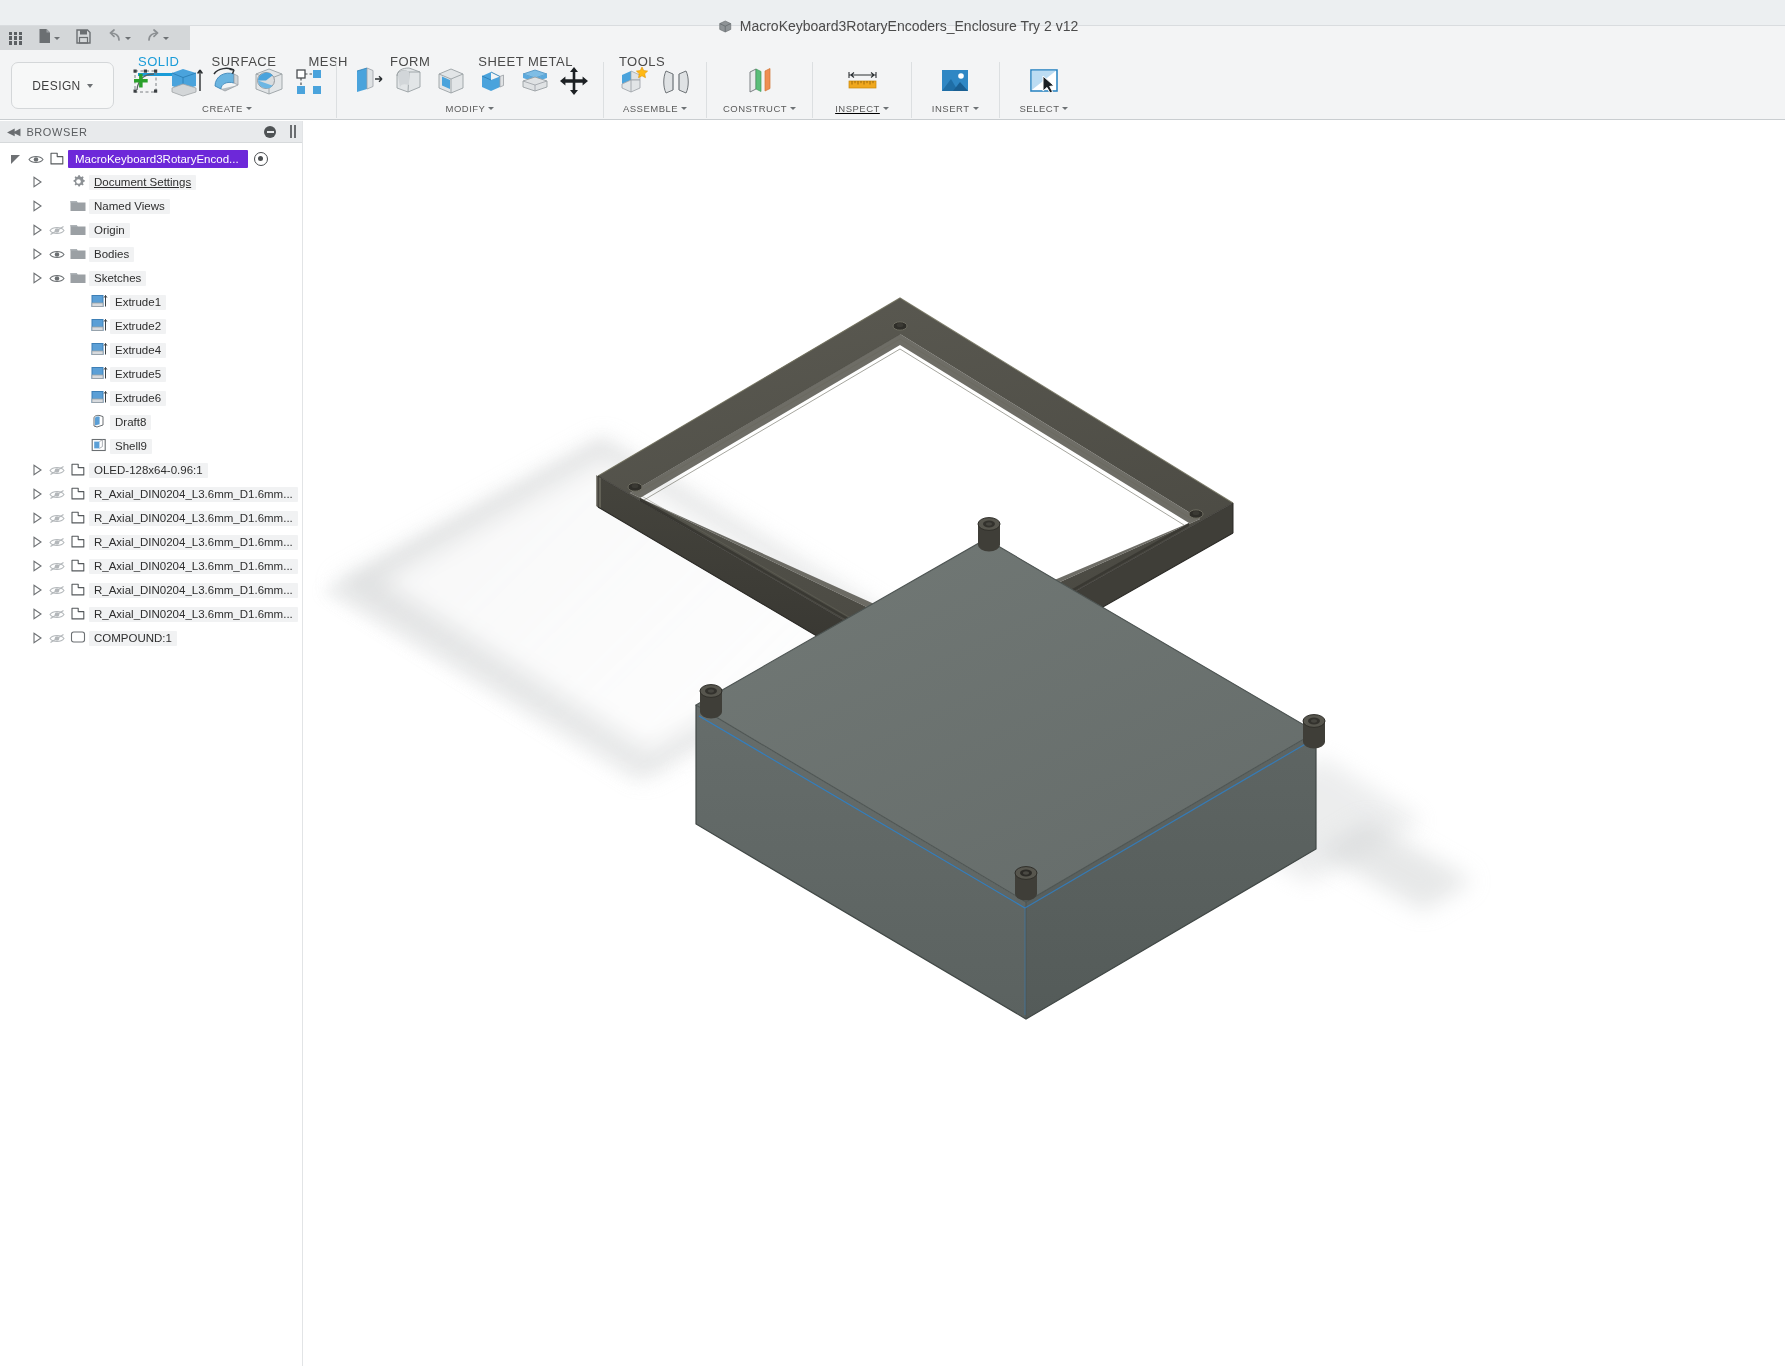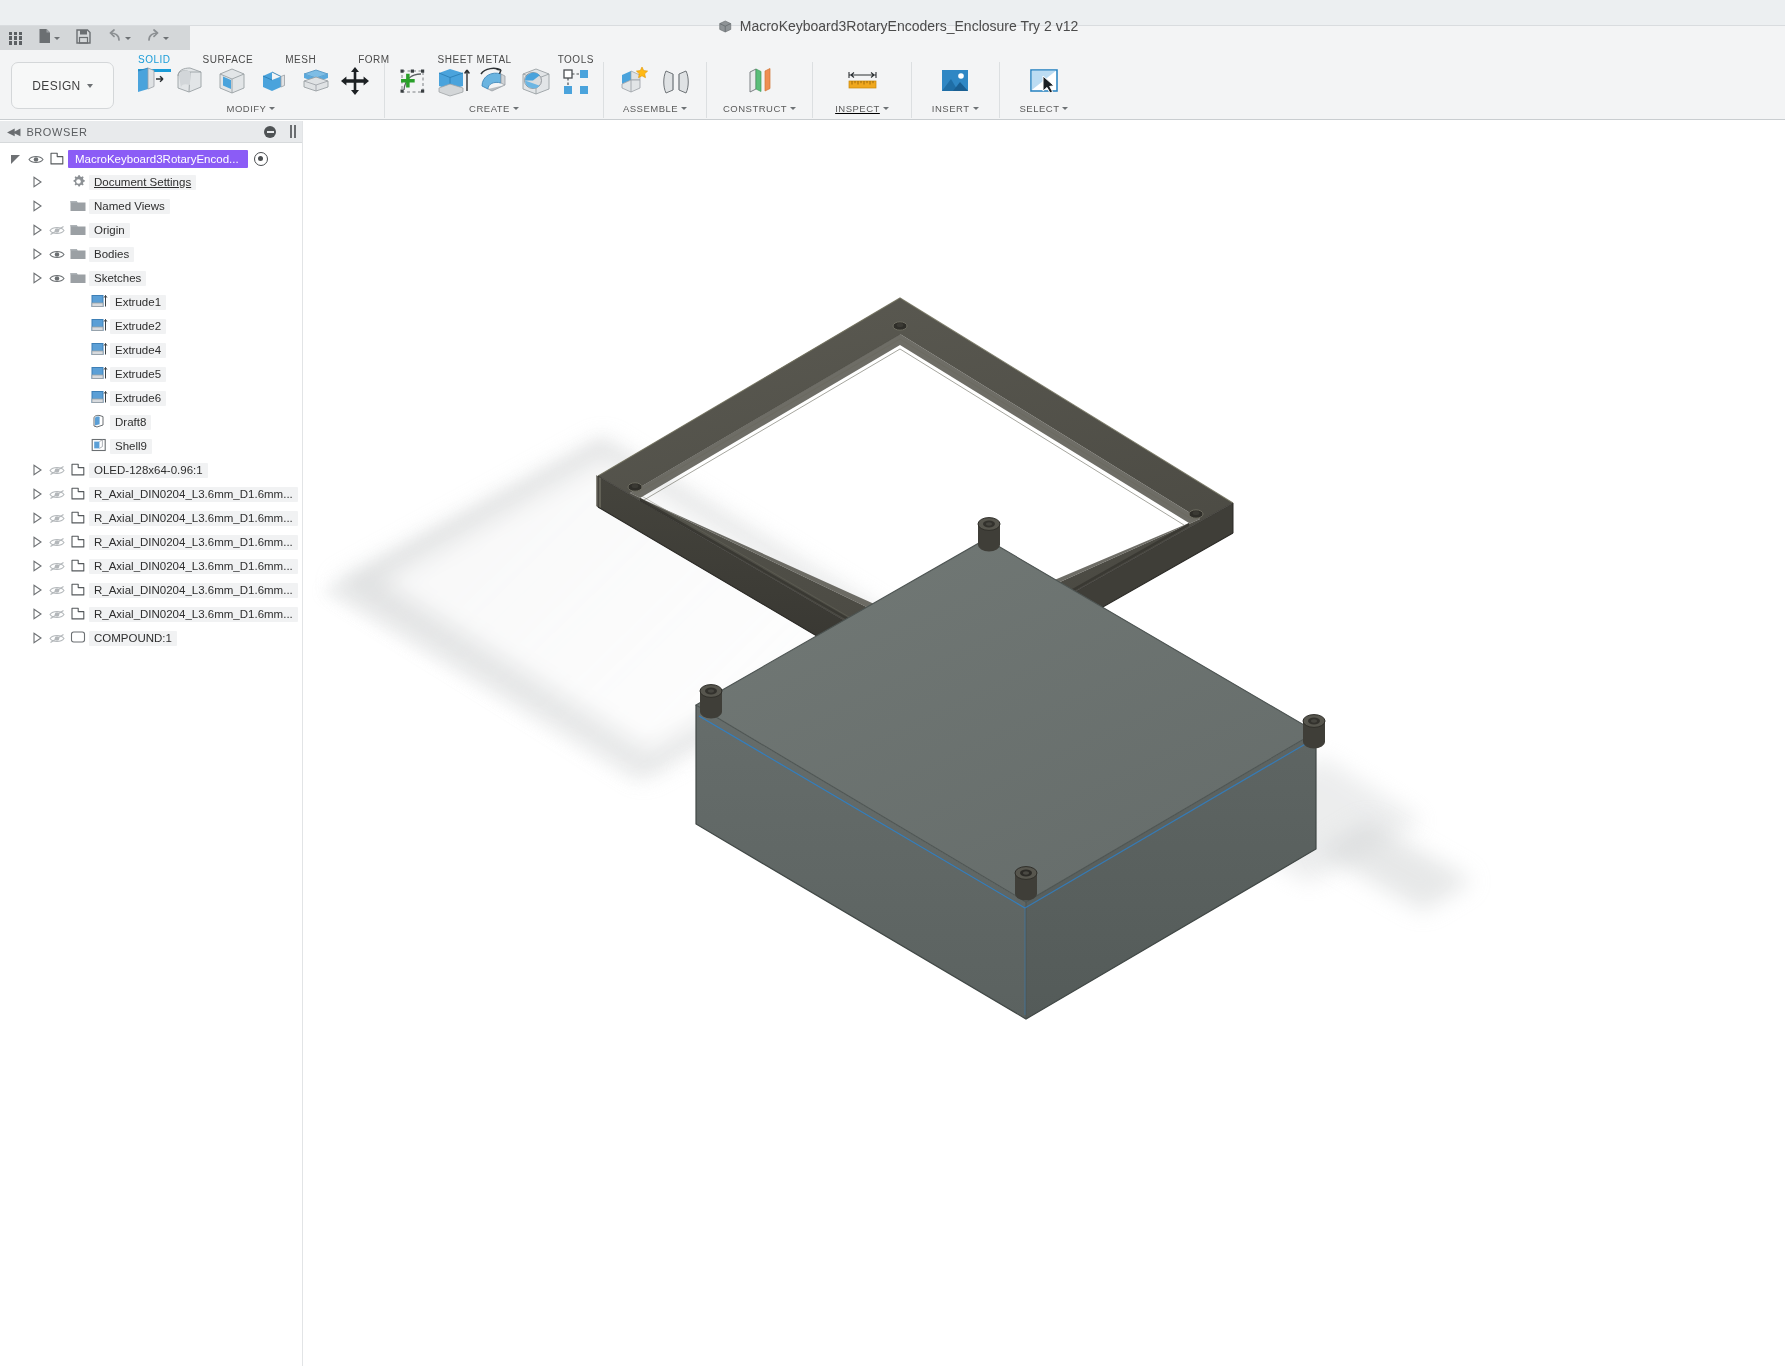--- a/index.html
+++ b/index.html
@@ -48,21 +48,21 @@
     position:absolute; left:11px; top:62px; width:103px; height:47px;
     background:#f7f8f8; border:1px solid #d4d7d9; border-radius:7px;
     display:flex; align-items:center; justify-content:center; gap:6px;
     font-size:12px; color:#3f3f3f; letter-spacing:.4px; cursor:default;
   }
   .tabs {
     position:absolute; left:122px; top:54px; height:20px;
     display:flex; align-items:flex-start; gap:0;
   }
   .tab {
-    font-size:10px; color:#4a4a4a; letter-spacing:.5px;
+    font-size:13px; color:#4a4a4a; letter-spacing:.5px;
     padding:0 16px; cursor:default; white-space:nowrap; text-align:center;
   }
   .tab.active { color:#1a9cd8; }
   .tab .underline { display:none; }
   .tab.active .underline {
     display:block; height:3px; background:#1a9cd8; margin-top:4px;
   }
 
   .panels { position:absolute; left:118px; top:62px; height:56px; display:flex; align-items:flex-start; }
   .panel { position:relative; height:56px; display:flex; flex-direction:column; align-items:center;
@@ -92,21 +92,21 @@
   .pin-ico { width:6px; height:13px; margin-left:6px; border-left:2px solid #6a6d70; border-right:2px solid #6a6d70; }
 
   .tree { padding-top:5px; font-size:11.5px; color:#2e2e2e; }
   .row {
     display:flex; align-items:center; height:24px; gap:0; cursor:default; white-space:nowrap;
   }
   .row .expander { width:16px; flex:none; display:flex; justify-content:center; align-items:center; }
   .row .eye { width:22px; flex:none; display:flex; justify-content:center; align-items:center; }
   .row .tico { width:22px; flex:none; display:flex; justify-content:center; align-items:center; }
   .row .label { padding:1px 5px 2px 5px; background:#f1f2f3; border-radius:1px; }
-  .row.root .label { background:#8b5cf6; color:#ffffff; padding:3px 9px 3px 7px; }
+  .row.root .label { background:#6d28d9; color:#ffffff; padding:3px 9px 3px 7px; }
   .row.root { height:22px; }
   .rowdot { margin-left:6px; width:14px; height:14px; border-radius:50%; border:1.5px solid #4a4d50; position:relative; }
   .rowdot::after{content:"";position:absolute;left:3px;top:3px;width:5px;height:5px;border-radius:50%;background:#4a4d50;}
 
   .eye-ico { width:15px; height:10px; position:relative; }
 
   
   .canvas {
     position:absolute; left:303px; top:121px; width:1482px; height:1245px;
     background:#ffffff; overflow:hidden;
@@ -214,73 +214,20 @@
       
     </div>
     <div class="tab" style="padding-left:24px;">
       <span>TOOLS</span>
       
     </div>
   </div>
 
   <div class="panels">
 
-    <div class="panel" style="padding:0 10px;">
-      <div class="panel-icons">
-        <span class="ic big">
-          <svg width="40" height="38" viewBox="0 0 40 38">
-            <path d="M10 8 L20 5 L20 26 L10 29 Z" fill="#4aa3dc"></path>
-            <path d="M20 5 L26 7.5 L26 23.5 L20 26 Z" fill="#dfe2e4" stroke="#9aa0a4" stroke-width=".8"></path>
-            <path d="M10 8 L20 5" fill="none" stroke="#2b7fb5" stroke-width=".8"></path>
-            <path d="M28 16 L35 16 M35 16 L32 13.3 M35 16 L32 18.7" stroke="#2c3033" stroke-width="1.4" fill="none"></path>
-          </svg>
-        </span>
-        <span class="ic big">
-          <svg width="40" height="38" viewBox="0 0 40 38">
-            <path d="M8 13 C8 7 14 5 20 5 L31 9 L31 24 L19 29 L8 25 Z" fill="#e2e5e7" stroke="#9aa0a4" stroke-width=".9"></path>
-            <path d="M8 13 C8 8 14 6.5 20 9 L31 9" fill="none" stroke="#9aa0a4" stroke-width=".9"></path>
-            <path d="M20 9 L19 29" fill="none" stroke="#9aa0a4" stroke-width=".9"></path>
-            <path d="M9 13 C9 8 15 6 20 8.5 L20 22 C14 20 11 22 11 25 Z" fill="#d2d6d9"></path>
-          </svg>
-        </span>
-        <span class="ic big">
-          <svg width="40" height="38" viewBox="0 0 40 38">
-            <path d="M8 11 L20 6 L32 11 L32 25 L20 30 L8 25 Z" fill="#e2e5e7" stroke="#9aa0a4" stroke-width=".9"></path>
-            <path d="M8 11 L20 16 L32 11" fill="none" stroke="#9aa0a4" stroke-width=".9"></path>
-            <path d="M20 16 L20 30" fill="none" stroke="#9aa0a4" stroke-width=".9"></path>
-            <path d="M11 13.5 L19 17 L19 26 L11 22.5 Z" fill="#4aa3dc"></path>
-          </svg>
-        </span>
-        <span class="ic big">
-          <svg width="40" height="38" viewBox="0 0 40 38">
-            <path d="M9 13 L18 9 L18 17 L27 13.5 L27 24 L18 28 L9 24 Z" fill="#4aa3dc"></path>
-            <path d="M18 9 L27 13.5 M9 13 L18 17" fill="none" stroke="#2b7fb5" stroke-width=".9"></path>
-            <path d="M27 13.5 L30.5 12 L30.5 22.5 L27 24 Z" fill="#dfe2e4" stroke="#9aa0a4" stroke-width=".8"></path>
-          </svg>
-        </span>
-        <span class="ic big">
-          <svg width="40" height="38" viewBox="0 0 40 38">
-            <path d="M8 11 L20 7 L32 11 L20 15 Z" fill="#7ebde5" stroke="#4a90c0" stroke-width=".8"></path>
-            <path d="M8 11 L8 15 L20 19 L32 15 L32 11 L20 15 Z" fill="#5aa9dd"></path>
-            <path d="M8 18 L20 14 L32 18 L32 24 L20 28 L8 24 Z" fill="#dfe2e4" stroke="#9aa0a4" stroke-width=".9"></path>
-            <path d="M8 18 L20 22 L32 18 M20 22 L20 28" fill="none" stroke="#9aa0a4" stroke-width=".8"></path>
-          </svg>
-        </span>
-        <span class="ic">
-          <svg width="34" height="34" viewBox="0 0 34 34">
-            <path d="M17 3 L21 8 H18.3 V15.3 H25.6 V12.6 L31 17 L25.6 21.4 V18.7 H18.3 V26 H21 L17 31 L13 26 H15.7 V18.7 H8.4 V21.4 L3 17 L8.4 12.6 V15.3 H15.7 V8 H13 Z" fill="#1c2023"></path>
-          </svg>
-        </span>
-      </div>
-      <div class="panel-label">
-        <span>MODIFY</span>
-        <span class="caret sm"></span>
-      </div>
-    </div>
-
     <div class="panel" style="padding:0 9px;">
       <div class="panel-icons">
         <span class="ic">
           <svg width="36" height="36" viewBox="0 0 36 36">
             <rect x="8" y="7" width="21" height="21" fill="none" stroke="#7c8084" stroke-width="1" stroke-dasharray="3 2.5"></rect>
             <path d="M10 26 C11 14 19 10 27 10" fill="none" stroke="#5c6164" stroke-width="1.3"></path>
             <rect x="6.5" y="5.5" width="3.2" height="3.2" fill="#3a3f42"></rect>
             <rect x="27" y="5.5" width="3.2" height="3.2" fill="#3a3f42"></rect>
             <rect x="6.5" y="25.5" width="3.2" height="3.2" fill="#3a3f42"></rect>
             <rect x="27" y="25.5" width="3.2" height="3.2" fill="#3a3f42"></rect>
@@ -320,20 +267,73 @@
             <rect x="6" y="6" width="8" height="8" fill="#fff" stroke="#4a4e51" stroke-width="1.3"></rect>
             <rect x="22" y="6" width="8" height="8" fill="#4aa3dc"></rect>
             <rect x="6" y="22" width="8" height="8" fill="#4aa3dc"></rect>
             <rect x="22" y="22" width="8" height="8" fill="#4aa3dc"></rect>
             <path d="M14 10 h8 M10 14 v8" stroke="#4a4e51" stroke-width="1.2" stroke-dasharray="2.5 2"></path>
           </svg>
         </span>
       </div>
       <div class="panel-label">
         <span>CREATE</span>
+        <span class="caret sm"></span>
+      </div>
+    </div>
+
+    <div class="panel" style="padding:0 10px;">
+      <div class="panel-icons">
+        <span class="ic big">
+          <svg width="40" height="38" viewBox="0 0 40 38">
+            <path d="M10 8 L20 5 L20 26 L10 29 Z" fill="#4aa3dc"></path>
+            <path d="M20 5 L26 7.5 L26 23.5 L20 26 Z" fill="#dfe2e4" stroke="#9aa0a4" stroke-width=".8"></path>
+            <path d="M10 8 L20 5" fill="none" stroke="#2b7fb5" stroke-width=".8"></path>
+            <path d="M28 16 L35 16 M35 16 L32 13.3 M35 16 L32 18.7" stroke="#2c3033" stroke-width="1.4" fill="none"></path>
+          </svg>
+        </span>
+        <span class="ic big">
+          <svg width="40" height="38" viewBox="0 0 40 38">
+            <path d="M8 13 C8 7 14 5 20 5 L31 9 L31 24 L19 29 L8 25 Z" fill="#e2e5e7" stroke="#9aa0a4" stroke-width=".9"></path>
+            <path d="M8 13 C8 8 14 6.5 20 9 L31 9" fill="none" stroke="#9aa0a4" stroke-width=".9"></path>
+            <path d="M20 9 L19 29" fill="none" stroke="#9aa0a4" stroke-width=".9"></path>
+            <path d="M9 13 C9 8 15 6 20 8.5 L20 22 C14 20 11 22 11 25 Z" fill="#d2d6d9"></path>
+          </svg>
+        </span>
+        <span class="ic big">
+          <svg width="40" height="38" viewBox="0 0 40 38">
+            <path d="M8 11 L20 6 L32 11 L32 25 L20 30 L8 25 Z" fill="#e2e5e7" stroke="#9aa0a4" stroke-width=".9"></path>
+            <path d="M8 11 L20 16 L32 11" fill="none" stroke="#9aa0a4" stroke-width=".9"></path>
+            <path d="M20 16 L20 30" fill="none" stroke="#9aa0a4" stroke-width=".9"></path>
+            <path d="M11 13.5 L19 17 L19 26 L11 22.5 Z" fill="#4aa3dc"></path>
+          </svg>
+        </span>
+        <span class="ic big">
+          <svg width="40" height="38" viewBox="0 0 40 38">
+            <path d="M9 13 L18 9 L18 17 L27 13.5 L27 24 L18 28 L9 24 Z" fill="#4aa3dc"></path>
+            <path d="M18 9 L27 13.5 M9 13 L18 17" fill="none" stroke="#2b7fb5" stroke-width=".9"></path>
+            <path d="M27 13.5 L30.5 12 L30.5 22.5 L27 24 Z" fill="#dfe2e4" stroke="#9aa0a4" stroke-width=".8"></path>
+          </svg>
+        </span>
+        <span class="ic big">
+          <svg width="40" height="38" viewBox="0 0 40 38">
+            <path d="M8 11 L20 7 L32 11 L20 15 Z" fill="#7ebde5" stroke="#4a90c0" stroke-width=".8"></path>
+            <path d="M8 11 L8 15 L20 19 L32 15 L32 11 L20 15 Z" fill="#5aa9dd"></path>
+            <path d="M8 18 L20 14 L32 18 L32 24 L20 28 L8 24 Z" fill="#dfe2e4" stroke="#9aa0a4" stroke-width=".9"></path>
+            <path d="M8 18 L20 22 L32 18 M20 22 L20 28" fill="none" stroke="#9aa0a4" stroke-width=".8"></path>
+          </svg>
+        </span>
+        <span class="ic">
+          <svg width="34" height="34" viewBox="0 0 34 34">
+            <path d="M17 3 L21 8 H18.3 V15.3 H25.6 V12.6 L31 17 L25.6 21.4 V18.7 H18.3 V26 H21 L17 31 L13 26 H15.7 V18.7 H8.4 V21.4 L3 17 L8.4 12.6 V15.3 H15.7 V8 H13 Z" fill="#1c2023"></path>
+          </svg>
+        </span>
+      </div>
+      <div class="panel-label">
+        <span>MODIFY</span>
         <span class="caret sm"></span>
       </div>
     </div>
 
     <div class="panel" style="padding:0 10px;">
       <div class="panel-icons">
         <span class="ic big">
           <svg width="40" height="38" viewBox="0 0 40 38">
             <path d="M8 12 L17 8 L17 17 L8 21 Z" fill="#4aa3dc"></path>
             <path d="M17 8 L26 12 L26 17 L17 17 Z" fill="#dfe2e4" stroke="#9aa0a4" stroke-width=".7"></path>

